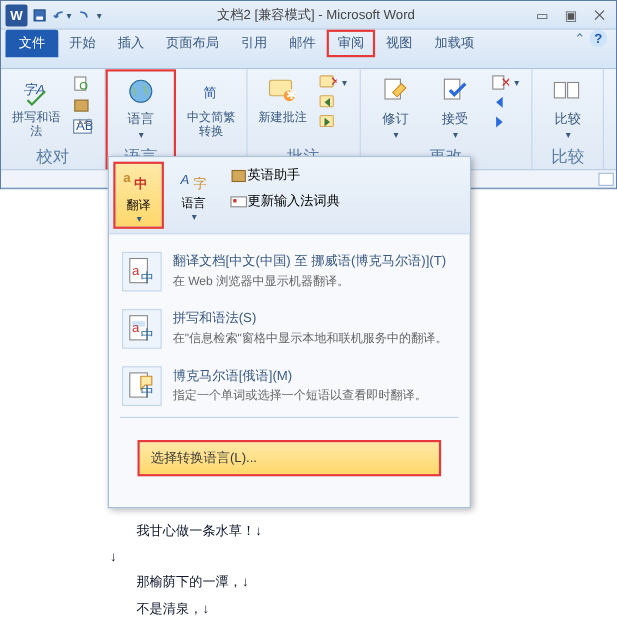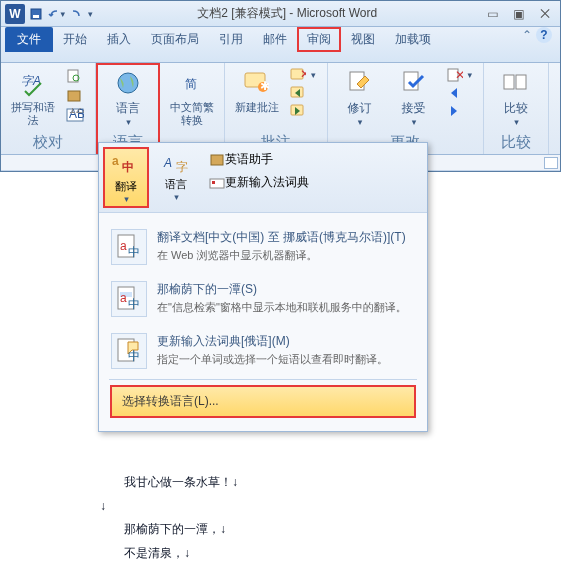--- a/index.html
+++ b/index.html
@@ -33,21 +33,21 @@
 .dd-big.hl{border:2px solid #e63939;background:linear-gradient(#ffe9a8,#ffd86b)}
 .dd-side{display:flex;flex-direction:column;gap:2px;padding:2px}
 .dd-side-item{display:flex;align-items:center;gap:0;padding:2px 4px;cursor:pointer}
 .dd-body{padding:8px 6px}
 .dd-item{display:flex;gap:10px;padding:8px 6px;cursor:pointer}
 .dd-item-icon{width:36px;height:36px;flex-shrink:0;display:flex;align-items:center;justify-content:center;background:#eef4fb;border:1px solid #c4d5ea}
 .dd-item-text{display:flex;flex-direction:column;gap:2px}
 .dd-item-title{font-weight:normal;color:#3b5a82}
 .dd-item-desc{color:#666;font-size:11px}
 .dd-sep{height:1px;background:#c4d5ea;margin:2px 4px}
-.dd-footer{border:2px solid #e63939;margin:5px;padding:6px 10px;background:linear-gradient(#ffe9a8,#ffd86b);cursor:pointer;color:#3b3b3b}
+.dd-footer{border:2px solid #e63939;margin:20px;padding:6px 10px;background:linear-gradient(#ffe9a8,#ffd86b);cursor:pointer;color:#3b3b3b}
 .ruler{height:16px;background:#f0f4fa;border-bottom:1px solid #c4d5ea;position:relative}
 .ruler-btn{position:absolute;right:2px;top:2px;width:14px;height:12px;border:1px solid #9db8d8;background:#fff}
 .doc-text{margin-top:300px;padding-left:100px;line-height:1.8;color:#0f172a;font-size:13px}
 .doc-text p{margin-bottom:2px;text-indent:2em}
 .arrow-down{font-size:9px;color:#3b5a82;margin-left:1px}
 svg{display:block}
 </style>
 </head>
 <body>
 
@@ -319,34 +319,34 @@
     <div class="dd-item">
       <div class="dd-item-icon">
           <svg width="30" height="30">
             <rect x="4" y="3" width="16" height="22" fill="#fff" stroke="#888"></rect>
             <rect x="6" y="8" width="12" height="5" fill="#cfe3fa"></rect>
             <text x="6" y="18" font-size="10" fill="#c33">a</text>
             <text x="14" y="24" font-size="11" fill="#2b6a9a">中</text>
           </svg>
         </div>
       <div class="dd-item-text">
-        <div class="dd-item-title">那榆荫下的一潭(S)</div>
+        <div class="dd-item-title">拼写和语法(S)</div>
         <div class="dd-item-desc">在"信息检索"窗格中显示本地和联机服务中的翻译。</div>
       </div>
     </div>
     <div class="dd-item">
       <div class="dd-item-icon">
           <svg width="30" height="30">
             <rect x="4" y="3" width="16" height="22" fill="#fff" stroke="#888"></rect>
             <path d="M14 6 L24 6 L24 14 L18 14 L14 18 Z" fill="#ffe9a8" stroke="#c88a2a"></path>
             <text x="14" y="24" font-size="11" fill="#2b6a9a">中</text>
           </svg>
         </div>
       <div class="dd-item-text">
-        <div class="dd-item-title">更新输入法词典[俄语](M)</div>
+        <div class="dd-item-title">博克马尔语[俄语](M)</div>
         <div class="dd-item-desc">指定一个单词或选择一个短语以查看即时翻译。</div>
       </div>
     </div>
     <div class="dd-sep"></div>
     <div class="dd-footer">选择转换语言(L)...</div>
   </div>
 </div>
 
 <div class="doc-text">
   <p>我甘心做一条水草！↓</p>

